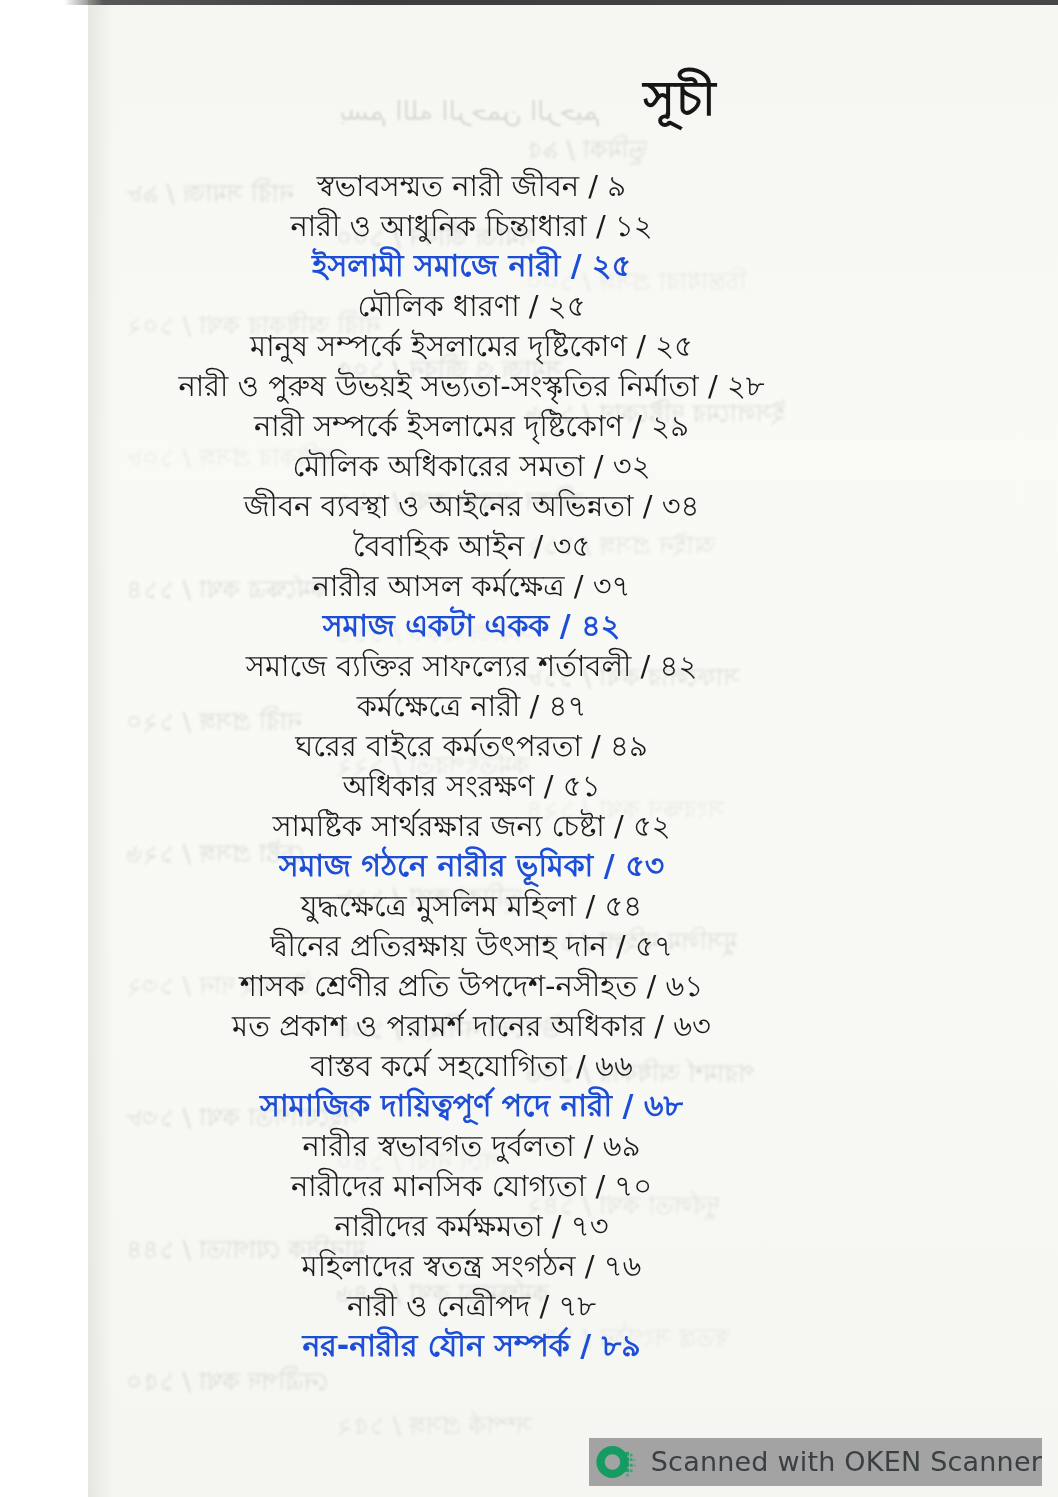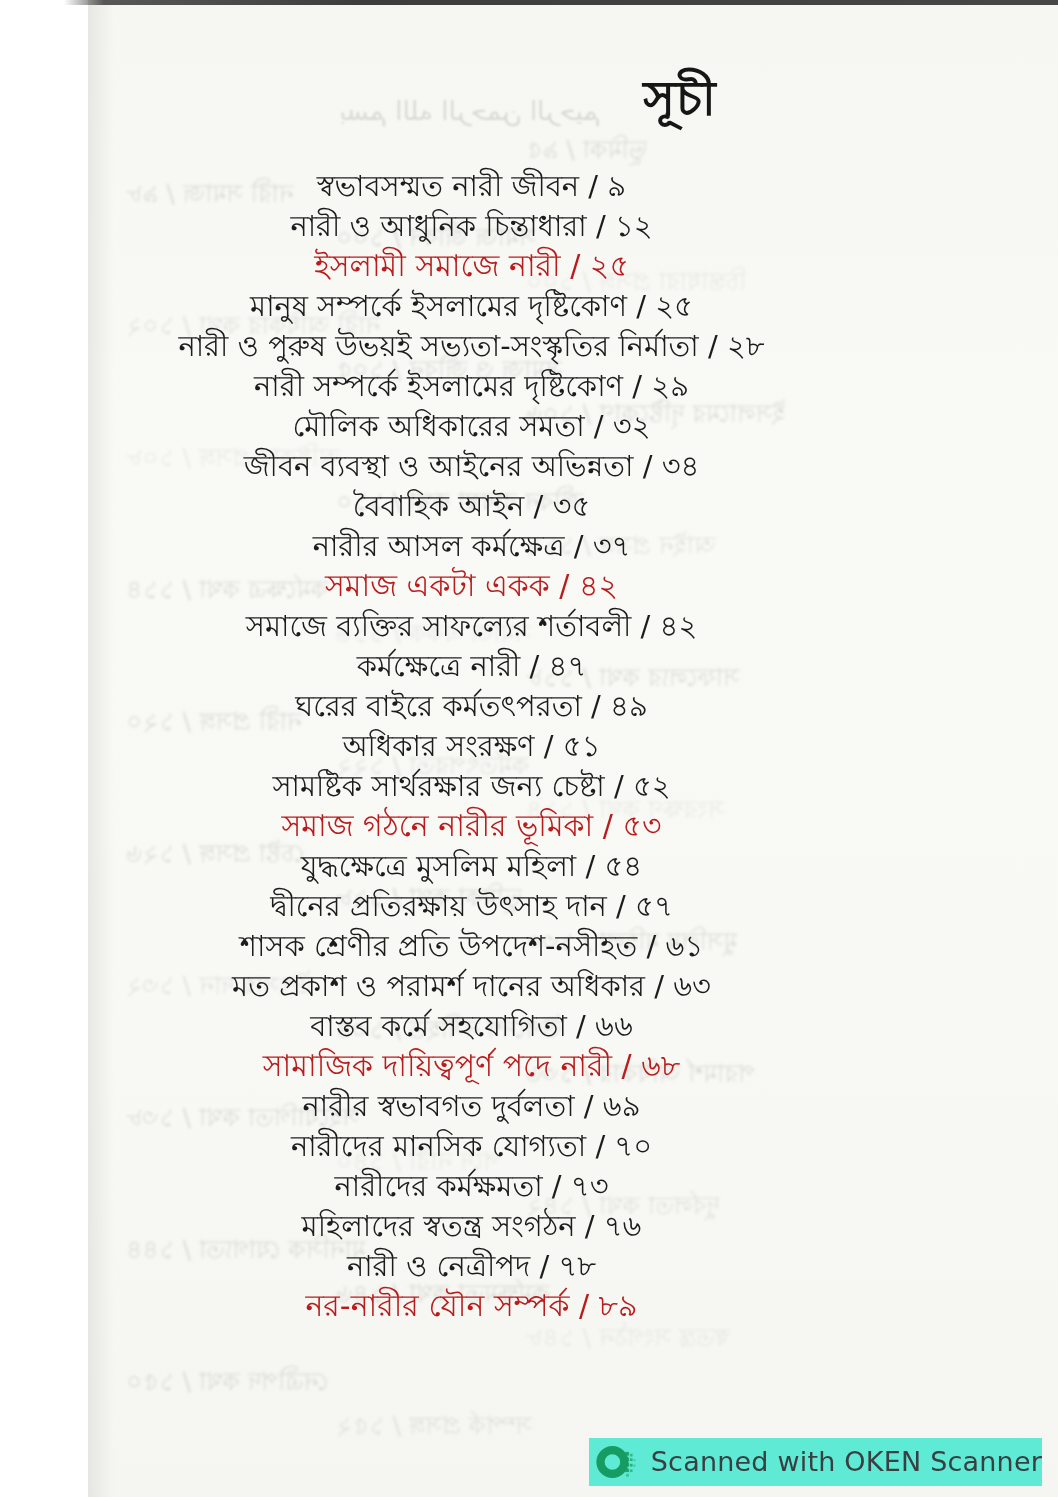--- a/index.html
+++ b/index.html
@@ -60,27 +60,27 @@
   .toc-list{
     position:absolute;top:166px;left:110px;right:225px;
     color:#1c1c1c;
   }
   .toc-line{
     height:40px;line-height:40px;
     text-align:center;
     font-size:29px;
     white-space:nowrap;
   }
-  .toc-line.bold{font-weight:400;font-size:30px;color:#b91c1c;}
+  .toc-line.bold{font-weight:700;font-size:30px;color:#1d4ed8;}
 
   
   .scan-footer{
     position:absolute;top:1438px;right:16px;height:48px;
     display:flex;align-items:center;gap:12px;
-    background:#5eead4;padding-left:6px;
+    background:#a3a3a3;padding-left:6px;
   }
   .oken-logo{width:44px;height:44px;}
   .scan-footer-text{
     font-size:27px;color:#3a3f42;letter-spacing:.2px;
     line-height:48px;white-space:nowrap;
   }
 </style>
 </head>
 <body>
 
@@ -122,20 +122,21 @@
     <div class="bleed-line">নেত্রীপদ কথা / ১৫০</div>
     <div class="bleed-line">সম্পর্ক প্রসঙ্গ / ১৫২</div>
   </div>
 
 <div class="toc-title">সূচী</div>
 
 <div class="toc-list">
     <div class="toc-line">স্বভাবসম্মত নারী জীবন / ৯</div>
     <div class="toc-line">নারী ও আধুনিক  চিন্তাধারা / ১২</div>
     <div class="toc-line bold">ইসলামী সমাজে নারী / ২৫</div>
+    <div class="toc-line">মৌলিক ধারণা / ২৫</div>
     <div class="toc-line">মানুষ সম্পর্কে ইসলামের দৃষ্টিকোণ / ২৫</div>
     <div class="toc-line">নারী ও পুরুষ উভয়ই সভ্যতা-সংস্কৃতির নির্মাতা / ২৮</div>
     <div class="toc-line">নারী সম্পর্কে ইসলামের দৃষ্টিকোণ / ২৯</div>
     <div class="toc-line">মৌলিক অধিকারের সমতা / ৩২</div>
     <div class="toc-line">জীবন ব্যবস্থা ও আইনের অভিন্নতা / ৩৪</div>
     <div class="toc-line">বৈবাহিক আইন / ৩৫</div>
     <div class="toc-line">নারীর আসল কর্মক্ষেত্র / ৩৭</div>
     <div class="toc-line bold">সমাজ একটা একক / ৪২</div>
     <div class="toc-line">সমাজে ব্যক্তির সাফল্যের শর্তাবলী / ৪২</div>
     <div class="toc-line">কর্মক্ষেত্রে নারী / ৪৭</div>

